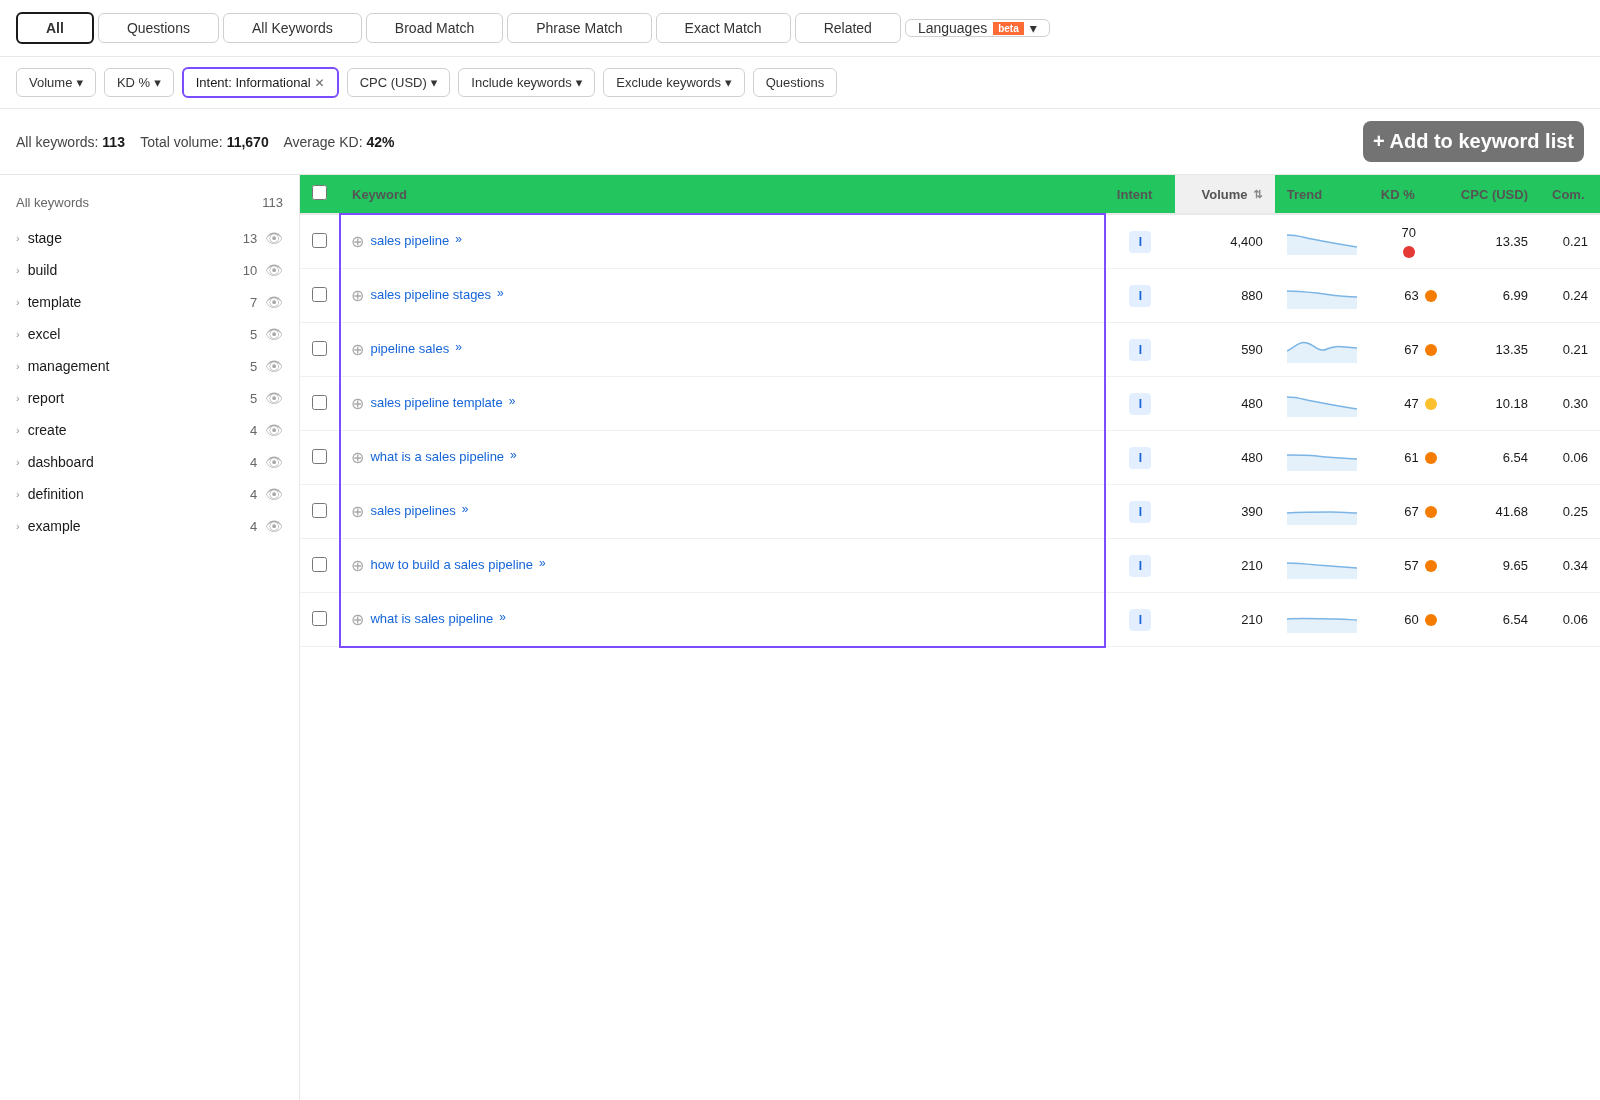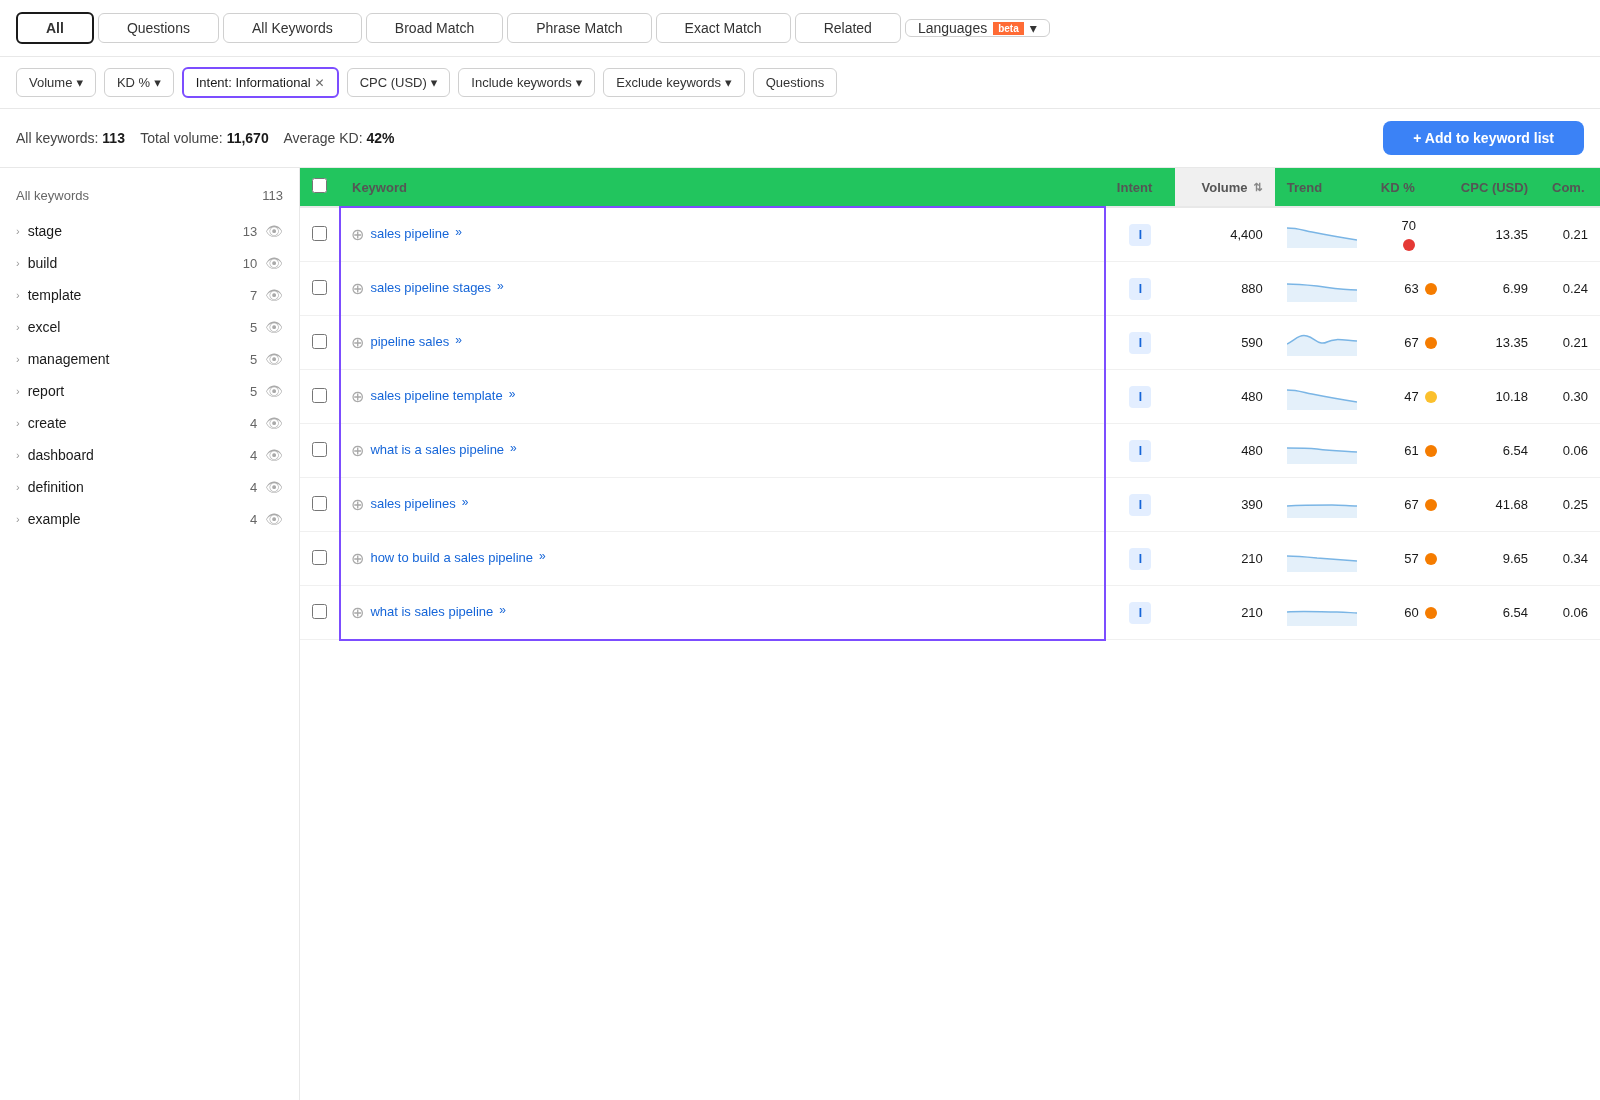--- a/index.html
+++ b/index.html
@@ -46,22 +46,22 @@
     .filter-chip .close-icon { cursor: pointer; color: #666; font-size: 12px; }
 
     
     .stats-bar {
       display: flex; align-items: center; justify-content: space-between;
       padding: 12px 16px; border-bottom: 1px solid #e8e8e8;
     }
     .stats-text { font-size: 14px; color: #444; }
     .stats-text strong { color: #1a1a1a; }
     .add-btn {
-      background: #3b82f6; color: #fff; border: none; border-radius: 8px;
-      padding: 9px 30px; font-size: 14px; font-weight: 600; cursor: pointer;
+      background: #737373; color: #fff; border: none; border-radius: 8px;
+      padding: 9px 10px; font-size: 20px; font-weight: 600; cursor: pointer;
       display: flex; align-items: center; gap: 6px;
     }
 
     
     .main-layout { display: flex; height: calc(1100px - 160px); }
 
     
     .sidebar {
       width: 300px; border-right: 1px solid #e8e8e8;
       padding: 12px 0; overflow-y: auto;

